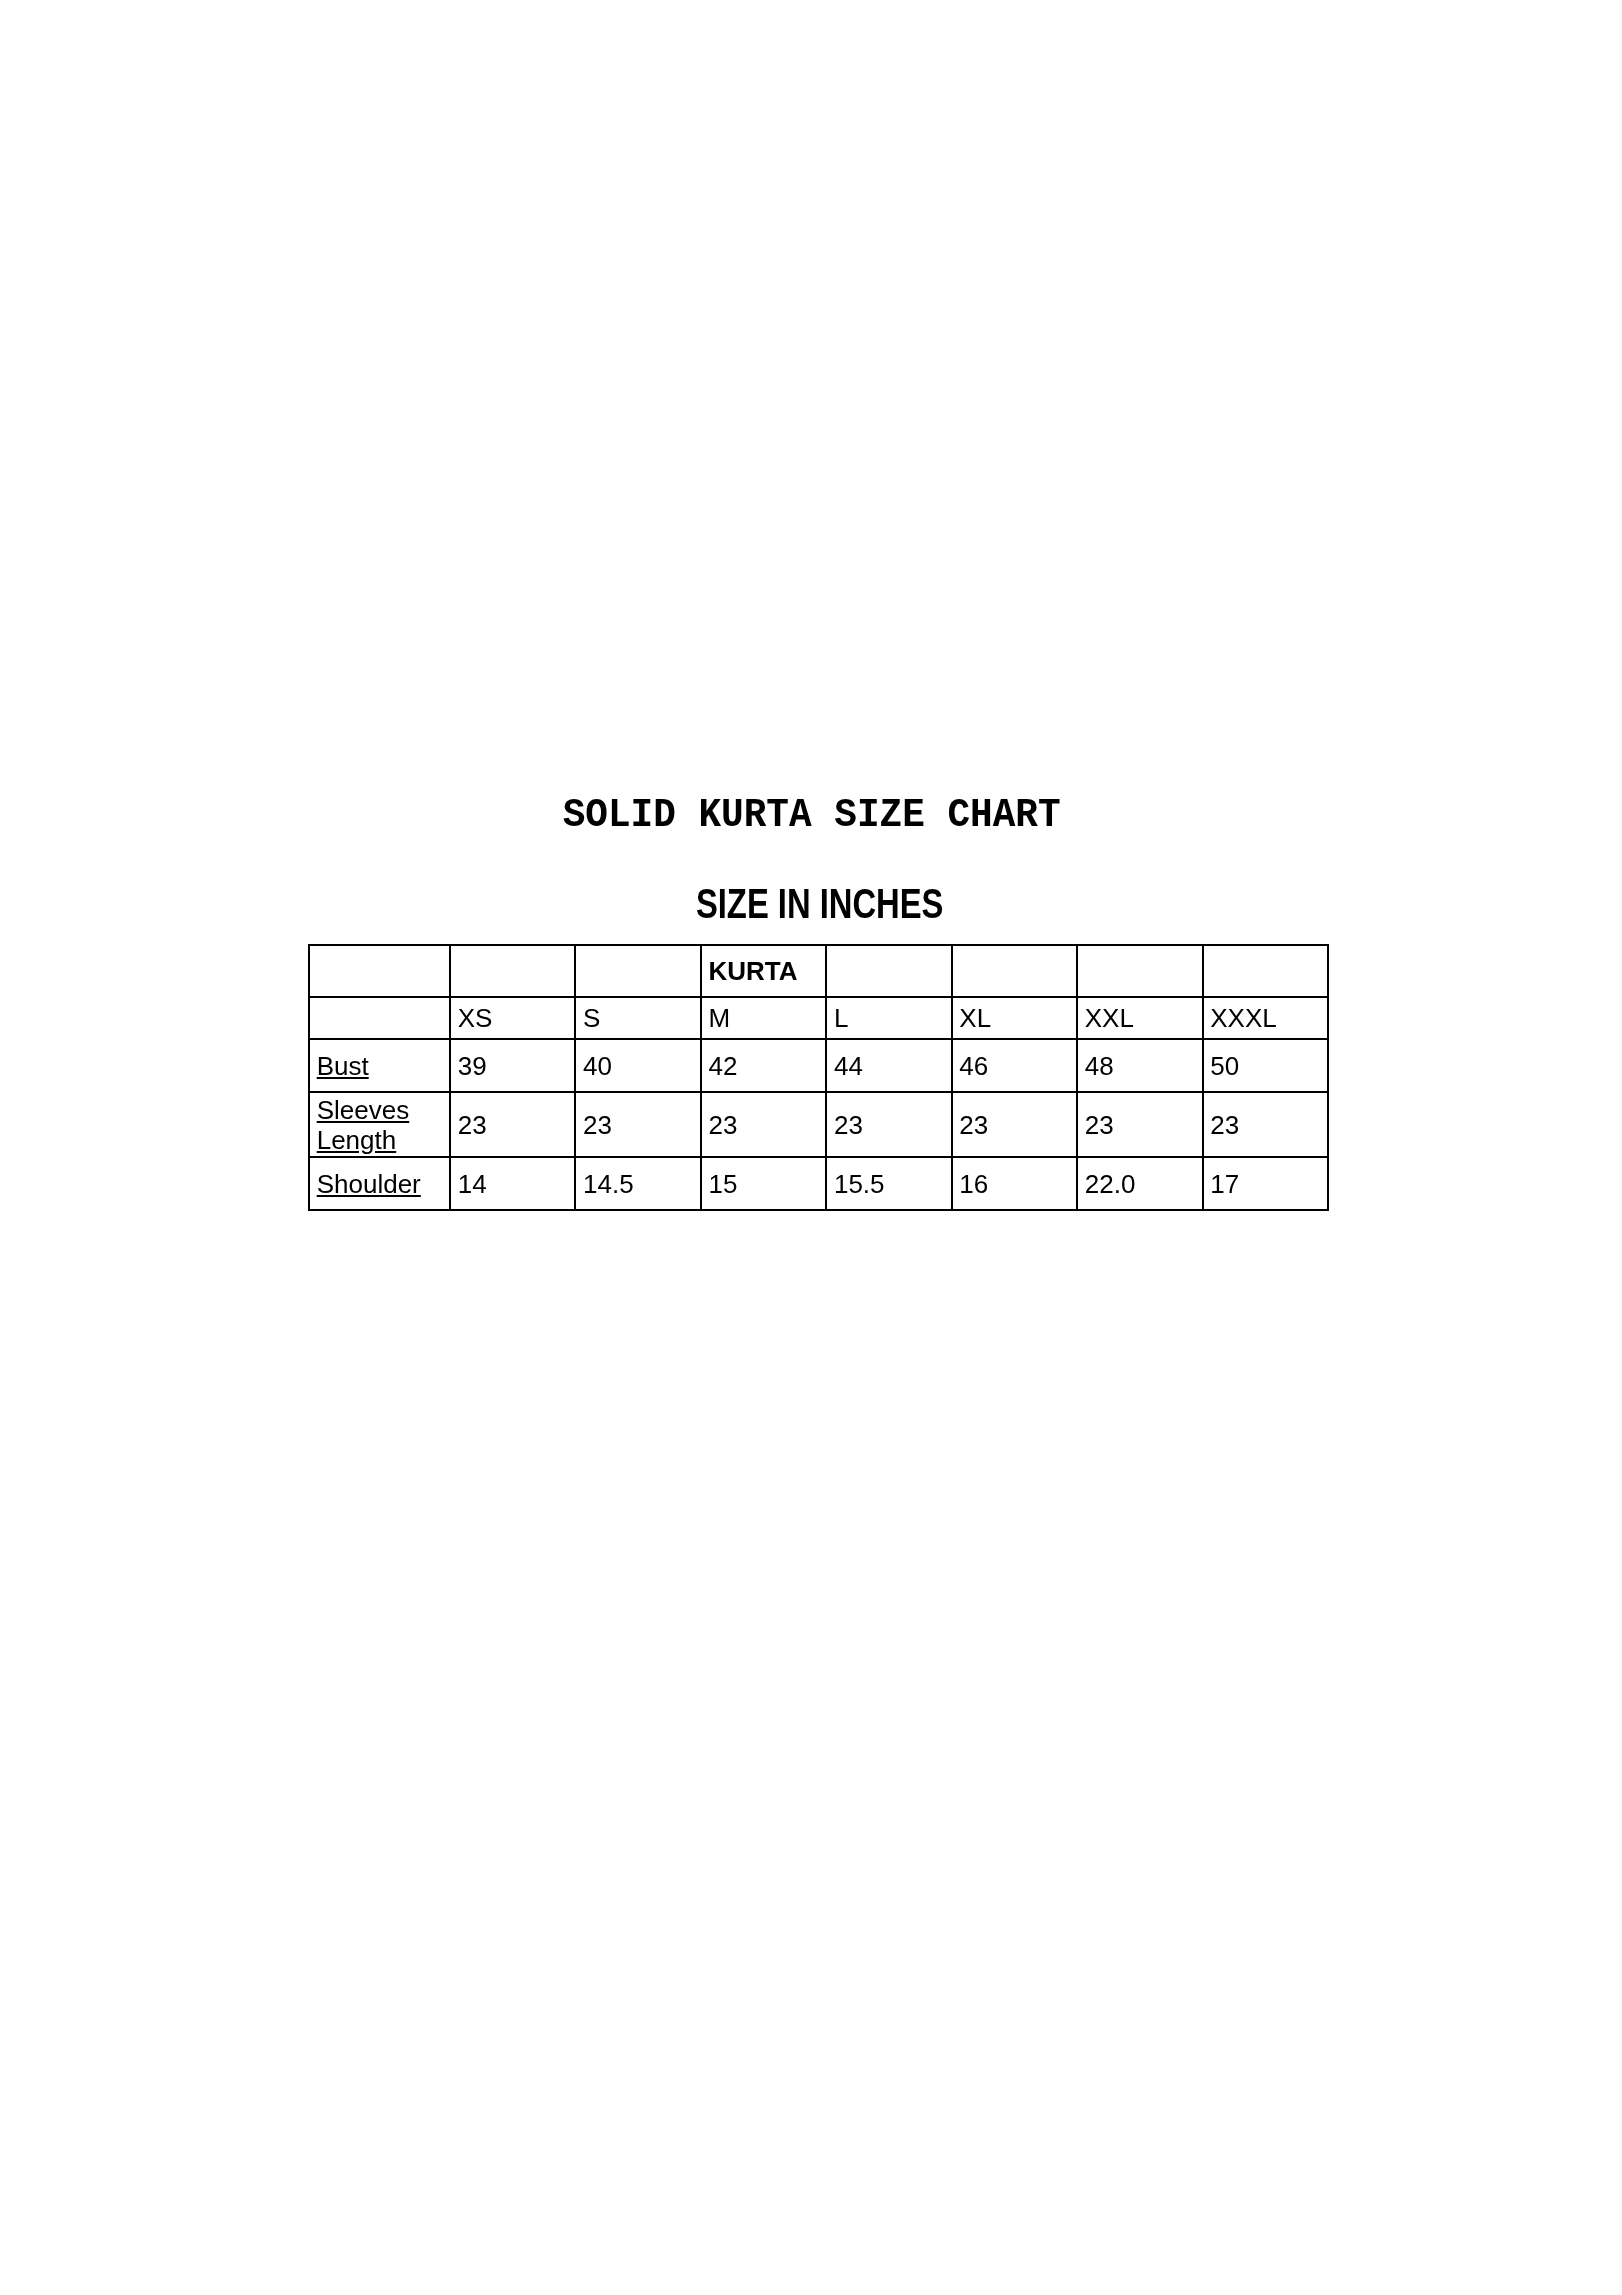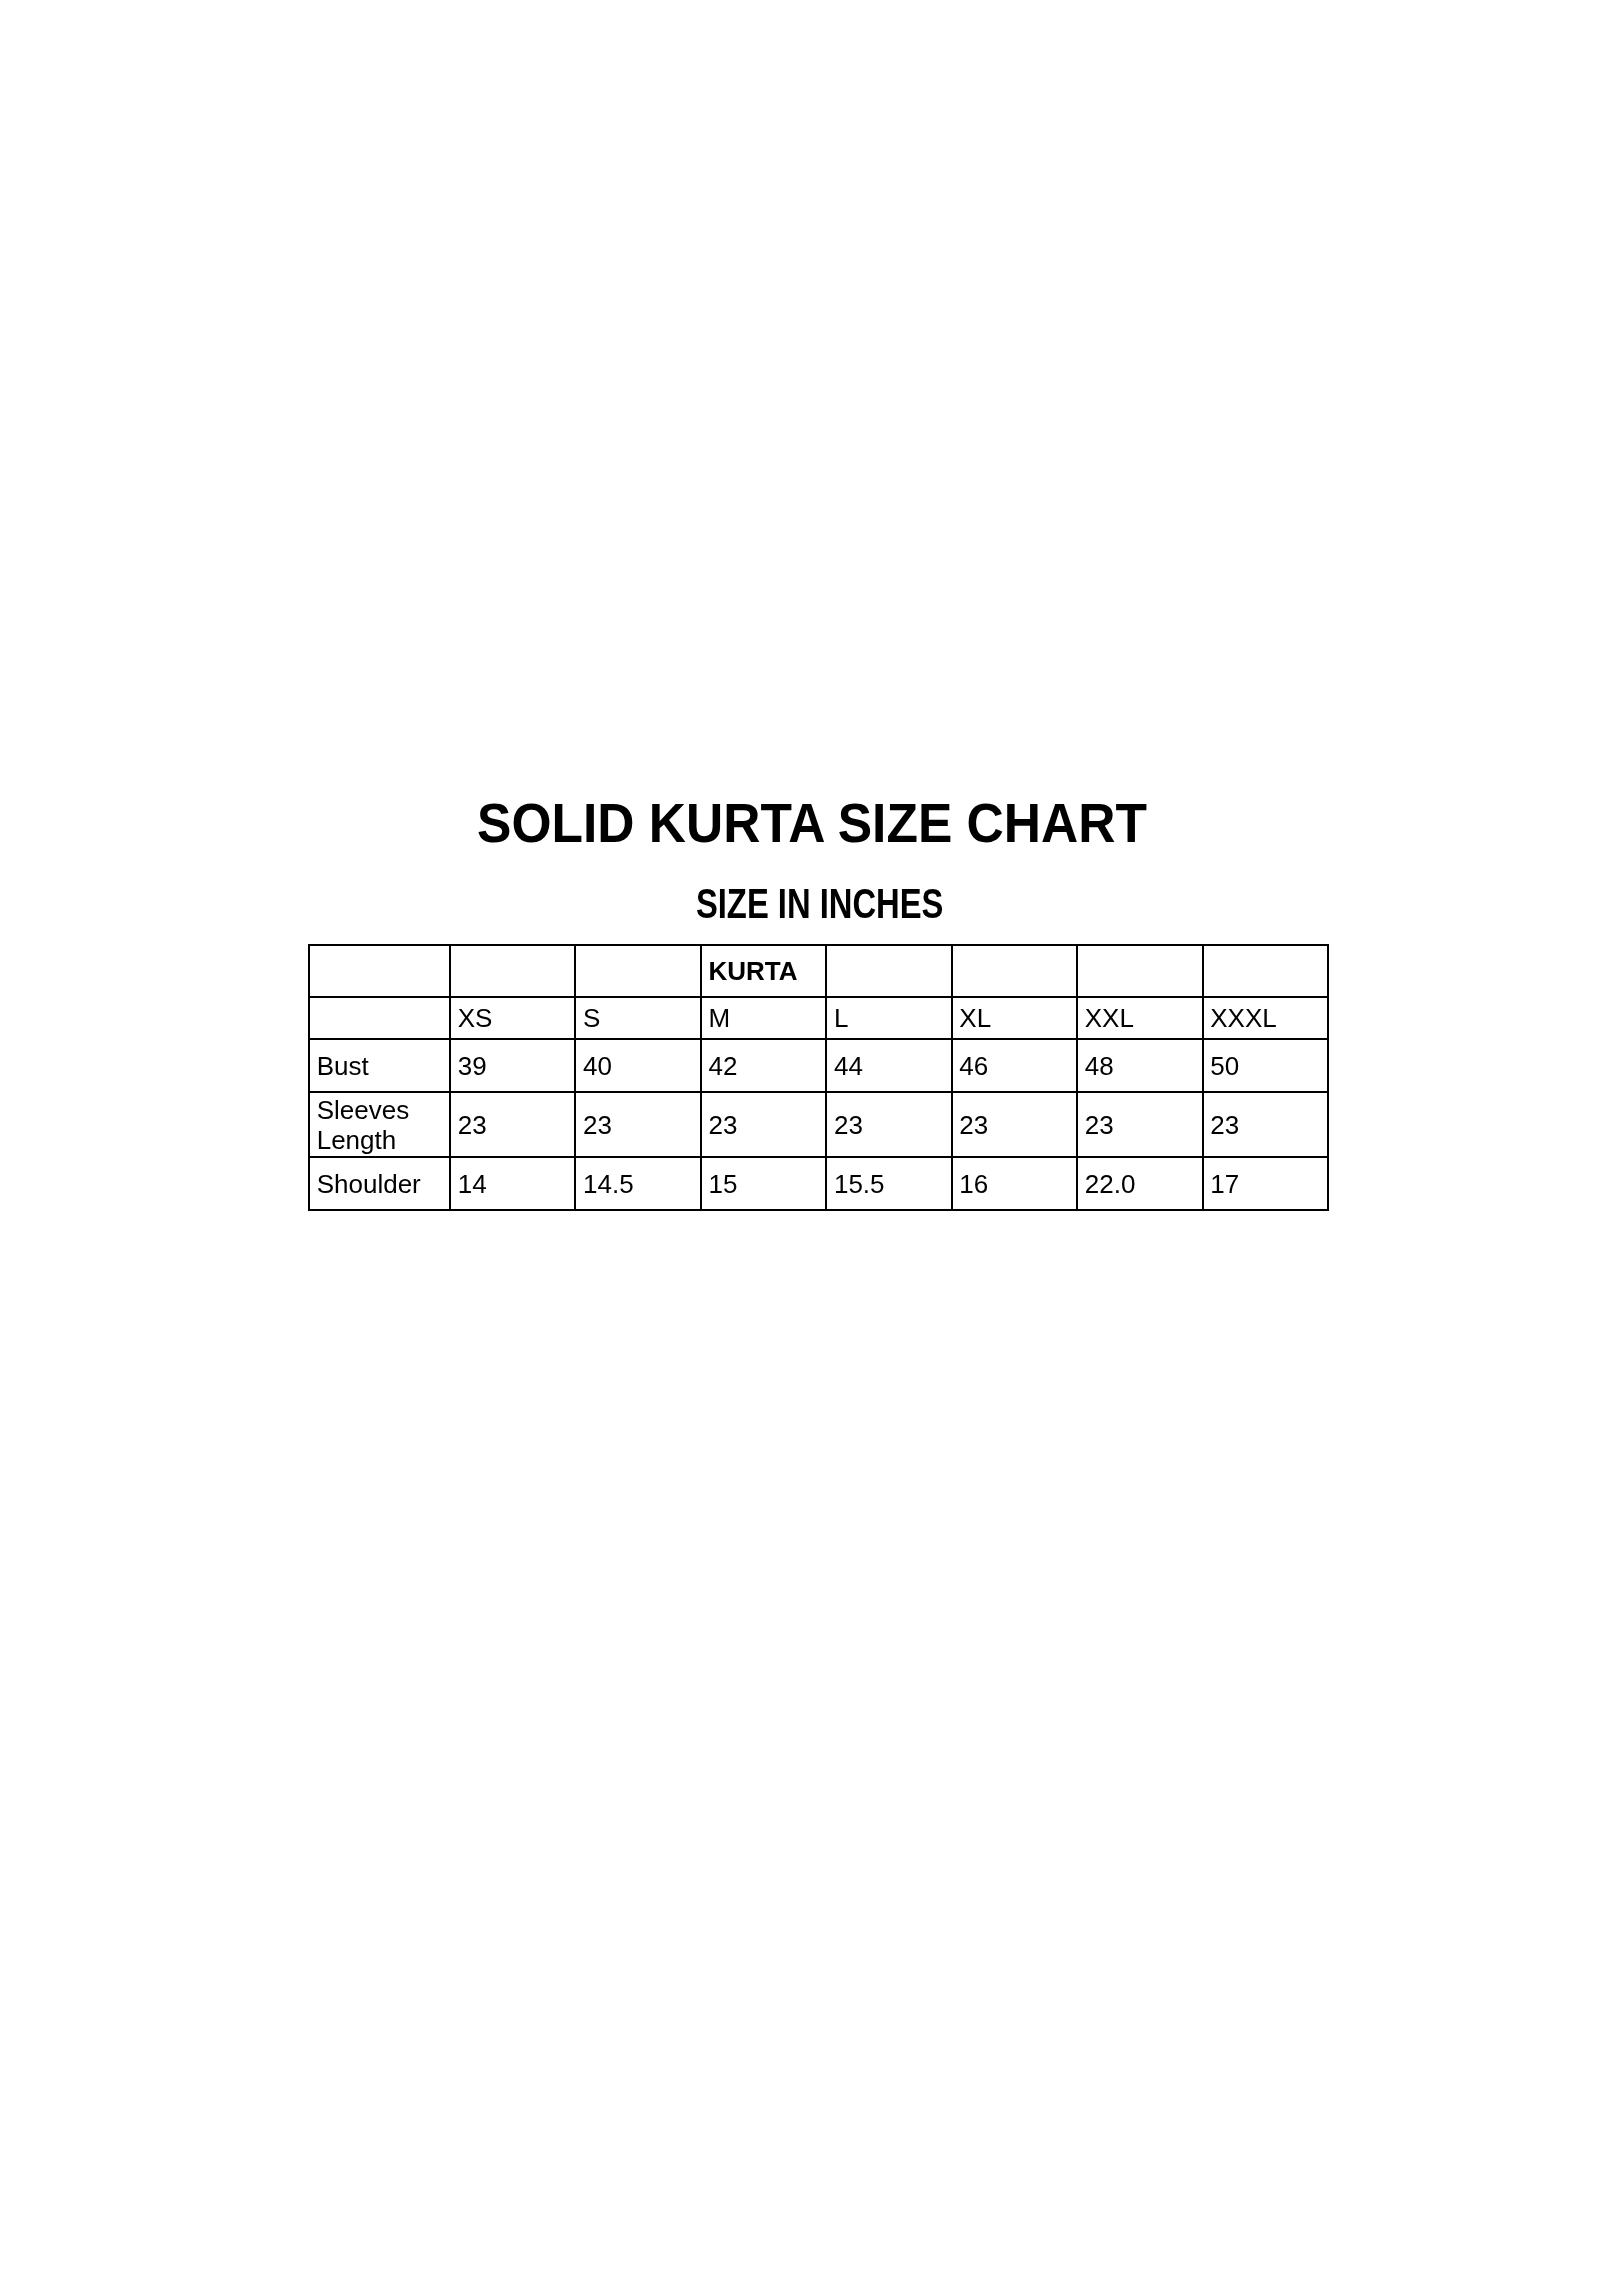--- a/index.html
+++ b/index.html
@@ -15,25 +15,26 @@
     color: #000000;
     overflow: hidden;
   }
   .page-title {
     position: absolute;
     top: 795px;
     left: 0;
     width: 1623px;
     margin: 0;
     text-align: center;
-    font-size: 56px;
+    font-size: 41px;
     font-weight: 700;
     line-height: 1;
     white-space: nowrap;
     letter-spacing: 0;
+    font-family: Liberation Mono, monospace;
   }
   .page-title .condense {
     display: inline-block;
     transform: scaleX(0.92);
     transform-origin: center top;
   }
   .page-subtitle {
     position: absolute;
     top: 875px;
     left: 0;
@@ -64,21 +65,21 @@
     font-size: 26px;
     font-weight: 400;
     line-height: 30px;
     color: #000000;
     text-align: left;
     vertical-align: middle;
     padding: 1.7px 3.3px 1.7px 6.7px;
     overflow: hidden;
     word-wrap: break-word;
   }
-  table.size-table td:first-child { width: 129px; }
+  table.size-table td:first-child { width: 129px; text-decoration: underline; }
   table.size-table tr { height: 53px; }
   table.size-table tr:nth-child(1) { height: 52px; }
   table.size-table tr:nth-child(2) { height: 42px; }
   table.size-table tr:nth-child(6) { height: 88px; }
   table.size-table td.bold { font-weight: 700; }
 </style>
 </head>
 <body>
 
 <div class="page">

